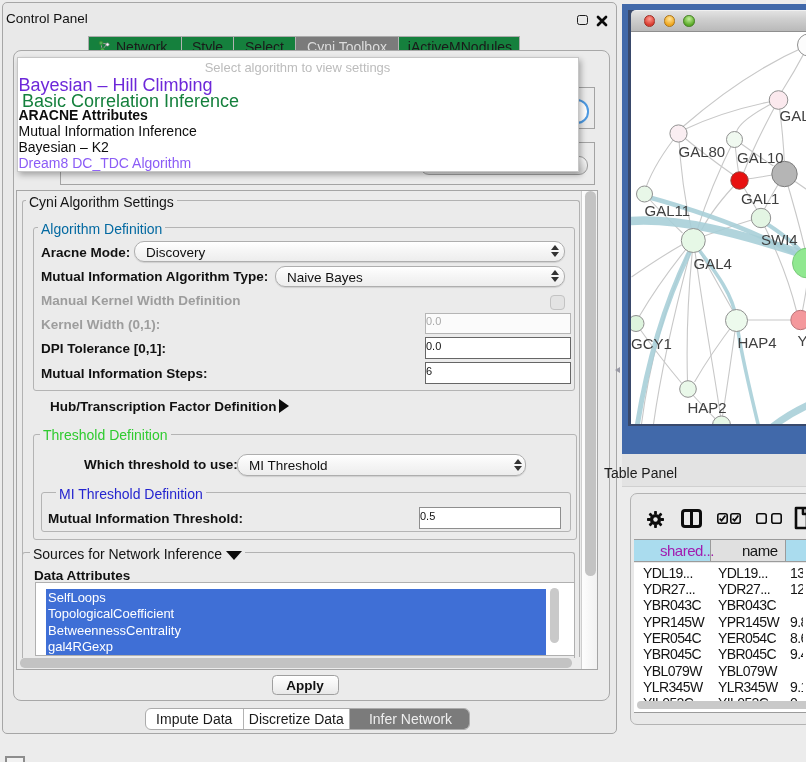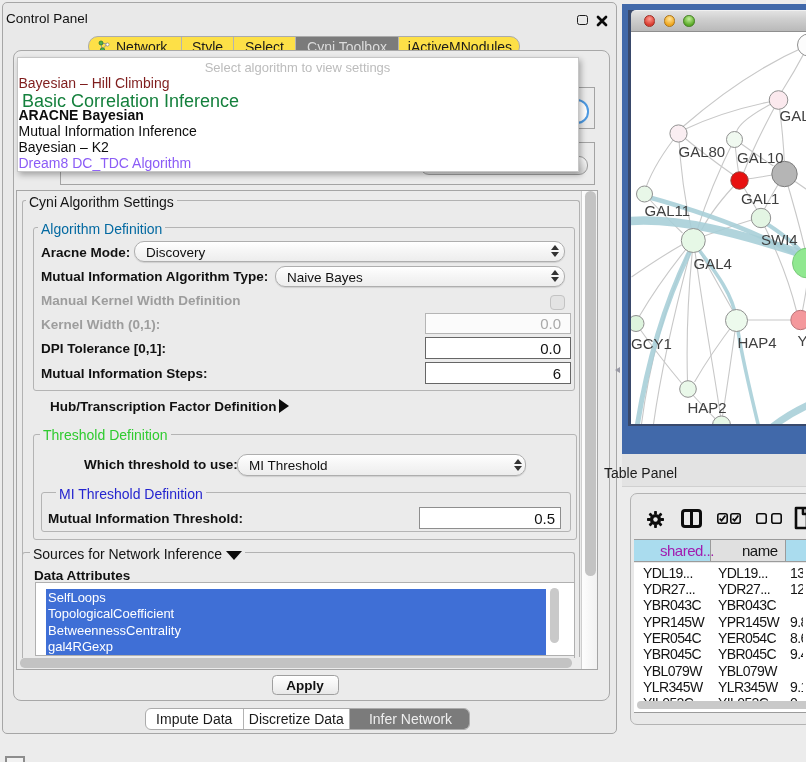--- a/index.html
+++ b/index.html
@@ -6,34 +6,34 @@
 .a{position:absolute}
 .b{font-weight:bold}
 .lbl{font-size:13.5px;color:#111;white-space:nowrap}
 .glbl{font-size:13.5px;color:#9d9d9d;white-space:nowrap}
 .combo{background:linear-gradient(#ffffff,#f6f6f6 45%,#ededed);border:1px solid #aeaeae;
   border-radius:10px;box-shadow:0 1px 1px rgba(0,0,0,0.12)}
 .tri-u{width:0;height:0;border-left:4px solid transparent;border-right:4px solid transparent;
   border-bottom:5px solid #333;position:absolute}
 .tri-d{width:0;height:0;border-left:4px solid transparent;border-right:4px solid transparent;
   border-top:5px solid #333;position:absolute}
-.field{background:#fff;border:1.5px solid #666;font-size:15px;color:#111;text-align:right}
+.field{background:#fff;border:1.5px solid #666;font-size:11px;color:#111;text-align:left}
 .gbox{border:1px solid #b4b4b4;border-radius:3px}
 .gtitle{position:absolute;font-size:14px;background:#ebebeb;padding:0 3px;white-space:nowrap}
 .seg{position:absolute;top:0;height:100%;border-left:1px solid #b3b3b3;text-align:center;
   font-size:14px;color:#1a1a1a;line-height:20px;white-space:nowrap}
 </style></head><body>
 
 <div class="a" style="left:2px;top:2px;width:615px;height:732px;background:#e9e9e9;border:1px solid #a6a6a6;border-radius:5px"></div>
 <div class="a lbl" style="left:6px;top:11px;font-size:13.5px">Control Panel</div>
 <div class="a" style="left:577px;top:15px;width:11px;height:10px;border:1.7px solid #1c1c1c;border-radius:2.5px"></div>
 <svg class="a" style="left:595.5px;top:14.5px" width="12" height="12" viewBox="0 0 12 12">
     <path d="M2 2 L10 10 M10 2 L2 10" stroke="#0a0a0a" stroke-width="2.7" stroke-linecap="round"></path>
   </svg>
-<div class="a" style="left:88px;top:36px;width:432px;height:20.5px;background:#fde047;border:1px solid #ababab;border-radius:10px;overflow:hidden">
+<div class="a" style="left:88px;top:36px;width:432px;height:20.5px;background:#15803d;border:1px solid #ababab;border-radius:0;overflow:hidden">
     <div class="seg" style="left:0;width:92px;border-left:none;padding-left:27px;text-align:left">Network</div>
     <div class="seg" style="left:92px;width:52px">Style</div>
     <div class="seg" style="left:144px;width:62px">Select</div>
     <div class="seg" style="left:206px;width:103px;background:#7b7b7b;color:#dcdcdc">Cyni Toolbox</div>
     <div class="seg" style="left:309px;width:123px">jActiveMNodules</div>
   </div>
 <svg class="a" style="left:97px;top:40px" width="14" height="14" viewBox="0 0 14 14">
     <path d="M4 3 L10 4 M4 3 L5 10 M5 10 L10 4" stroke="#9a9a9a" stroke-width="1"></path>
     <circle cx="4" cy="3" r="2" fill="#4caf50" stroke="#2c7a2e" stroke-width="0.8"></circle>
     <circle cx="5.5" cy="10" r="2.2" fill="#4caf50" stroke="#2c7a2e" stroke-width="0.8"></circle>
@@ -95,23 +95,23 @@
 <div class="a" style="left:271.5px;top:675px;width:67px;height:20px;border:1px solid #9f9f9f;border-radius:4.5px;background:linear-gradient(#ffffff,#f2f2f2 60%,#e8e8e8);text-align:center;font-size:13.5px;font-weight:600;color:#111;line-height:19px">Apply</div>
 <div class="a" style="left:145px;top:707.5px;width:325px;height:22px;background:#fff;border:1px solid #ababab;border-radius:6px;overflow:hidden">
     <div class="seg" style="left:0;width:96.5px;border-left:none;line-height:21px">Impute Data</div>
     <div class="seg" style="left:96.5px;width:106.5px;line-height:21px">Discretize Data</div>
     <div class="seg" style="left:203px;width:122px;background:#7b7b7b;color:#eee;line-height:21px">Infer Network</div>
   </div>
 <div class="a" style="left:5px;top:756px;width:20px;height:16px;background:#f2f2f2;border:2px solid #8d8d8d"></div>
 <div class="a" style="left:615px;top:367px;width:5px;height:6px;background:#9a9aa6;clip-path:polygon(100% 0,0 50%,100% 100%)"></div>
 <div class="a" style="left:16.5px;top:57px;width:562px;height:114.5px;background:#fff;border:1px solid #c6c6c6;box-shadow:2px 3px 6px rgba(0,0,0,0.30)"></div>
 <div class="a" style="left:16.5px;top:59.5px;width:562px;text-align:center;font-size:13px;color:#bcbcbc">Select algorithm to view settings</div>
-<div class="a" style="left:18.5px;top:74.5px;font-size:14px;color:#7f1d1d">Bayesian – Hill Climbing</div>
+<div class="a" style="left:18.5px;top:74.5px;font-size:18px;color:#6d28d9">Bayesian – Hill Climbing</div>
 <div class="a" style="left:22px;top:90.5px;font-size:18px;color:#15803d">Basic Correlation Inference</div>
-<div class="a" style="left:18.5px;top:106.5px;font-size:14px;color:#0d0d0d;font-weight:bold">ARACNE Bayesian</div>
+<div class="a" style="left:18.5px;top:106.5px;font-size:14px;color:#0d0d0d;font-weight:bold">ARACNE Attributes</div>
 <div class="a" style="left:18.5px;top:122.5px;font-size:14px;color:#0d0d0d">Mutual Information Inference</div>
 <div class="a" style="left:18.5px;top:138.5px;font-size:14px;color:#0d0d0d">Bayesian – K2</div>
 <div class="a" style="left:18.5px;top:154.5px;font-size:14px;color:#8b5cf6">Dream8 DC_TDC Algorithm</div>
 <div class="a" style="left:622px;top:4px;width:184px;height:450px;background:#4169aa"></div>
 <div class="a" style="left:627.5px;top:10px;width:178.5px;height:416px;background:#39496b"></div>
 <div class="a" style="left:630.5px;top:10px;width:175.5px;height:21.5px;background:linear-gradient(#e2e2e2,#cfcfcf 40%,#b9b9b9);border-top:1px solid #f0f0f0;border-bottom:1px solid #8f8f8f;border-radius:5px 0 0 0"></div>
 <div class="a" style="left:643.7px;top:15.2px;width:11.6px;height:11.6px;border-radius:50%;background:radial-gradient(circle at 50% 30%,#ff9a90,#d93d31 70%);border:1px solid #9e2d24"></div>
 <div class="a" style="left:663.5px;top:15.2px;width:11.6px;height:11.6px;border-radius:50%;background:radial-gradient(circle at 50% 30%,#ffe49a,#efa71f 70%);border:1px solid #ad7414"></div>
 <div class="a" style="left:683.2px;top:15.2px;width:11.6px;height:11.6px;border-radius:50%;background:radial-gradient(circle at 50% 30%,#c2f09a,#5cab2a 70%);border:1px solid #3e7d1c"></div>
 <div class="a" style="left:630.5px;top:32px;width:175.5px;height:391.5px;background:#fff;overflow:hidden">

